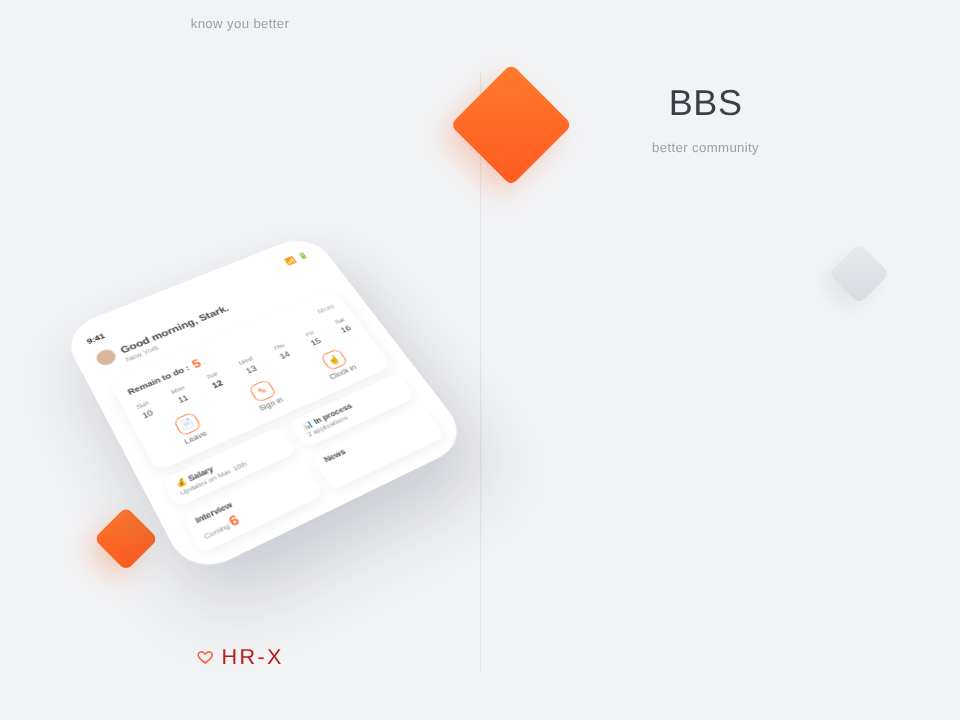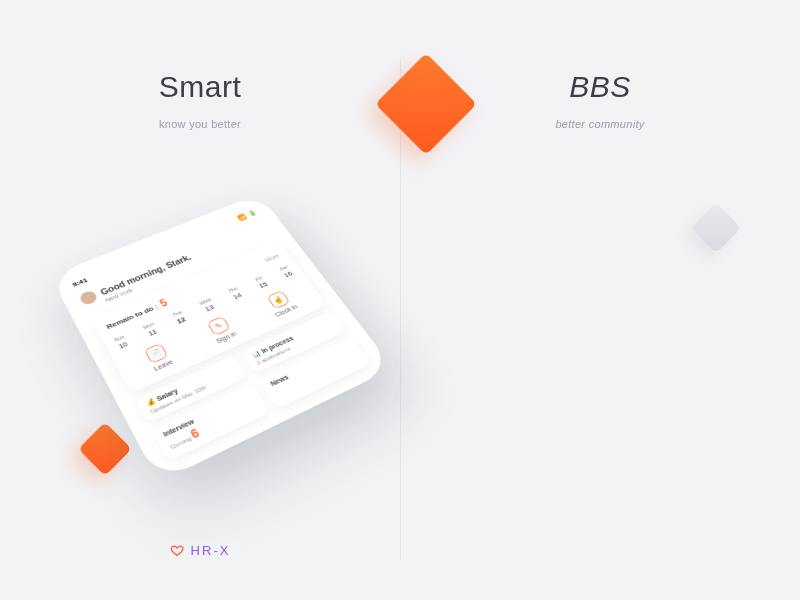--- a/index.html
+++ b/index.html
@@ -8,21 +8,21 @@
     background: #f2f3f5;
     font-family: -apple-system, "Helvetica Neue", Arial, sans-serif;
     position: relative; overflow: hidden;
     color: #2b2d33;
   }
   .panel {
     position: absolute; top: 0; bottom: 0; width: 50%;
     display: flex; flex-direction: column; align-items: center;
   }
   .panel.left  { left: 0; }
-  .panel.right { right: 0; font-style: italic; }
+  .panel.right { right: 12px; }
   .headline {
     margin-top: 70px;
     font-size: 30px;
     font-weight: 300;
     color: #3c3f48;
     letter-spacing: .5px;
   }
   .subhead {
     margin-top: 14px;
     font-size: 11px;
@@ -45,21 +45,21 @@
   .cube.small { left: 86px;  top: 430px; width: 38px; height: 38px; }
   .cube.grey  {
     left: 698px; top: 210px; width: 36px; height: 36px;
     background: linear-gradient(135deg,#e8eaee,#d7dadf);
     box-shadow: 0 10px 16px rgba(0,0,0,.06);
   }
   
   .brand {
     position: absolute; left: 50%; transform: translateX(-50%);
     bottom: 42px; display: flex; align-items: center; gap: 6px;
-    font-size: 13px; color: #8b5cf6; letter-spacing: 2px;
+    font-size: 18px; color: #b91c1c; letter-spacing: 2px;
   }
   .brand svg { width: 15px; height: 15px; }
   
   .phone {
     position: absolute;
     width: 250px;
     background: #fff; border-radius: 32px;
     box-shadow: 0 30px 60px rgba(30,40,60,.20);
     padding: 18px 16px 14px;
     font-size: 9px; color: #444;
@@ -93,21 +93,20 @@
 </head>
 <body>
 
 <div class="divider"></div>
 
 <div class="cube big"></div>
 <div class="cube small"></div>
 <div class="cube grey"></div>
 
 <div class="panel left">
-  <div class="headline">Smart</div>
   <div class="subhead">know you better</div>
 
   <div class="phone left">
     <div class="statusbar">
       <span>9:41</span>
       <span>📶 🔋</span>
     </div>
     <div class="greet">
       <div class="avatar"></div>
       <div class="greet-text">Good morning, Stark.</div>

